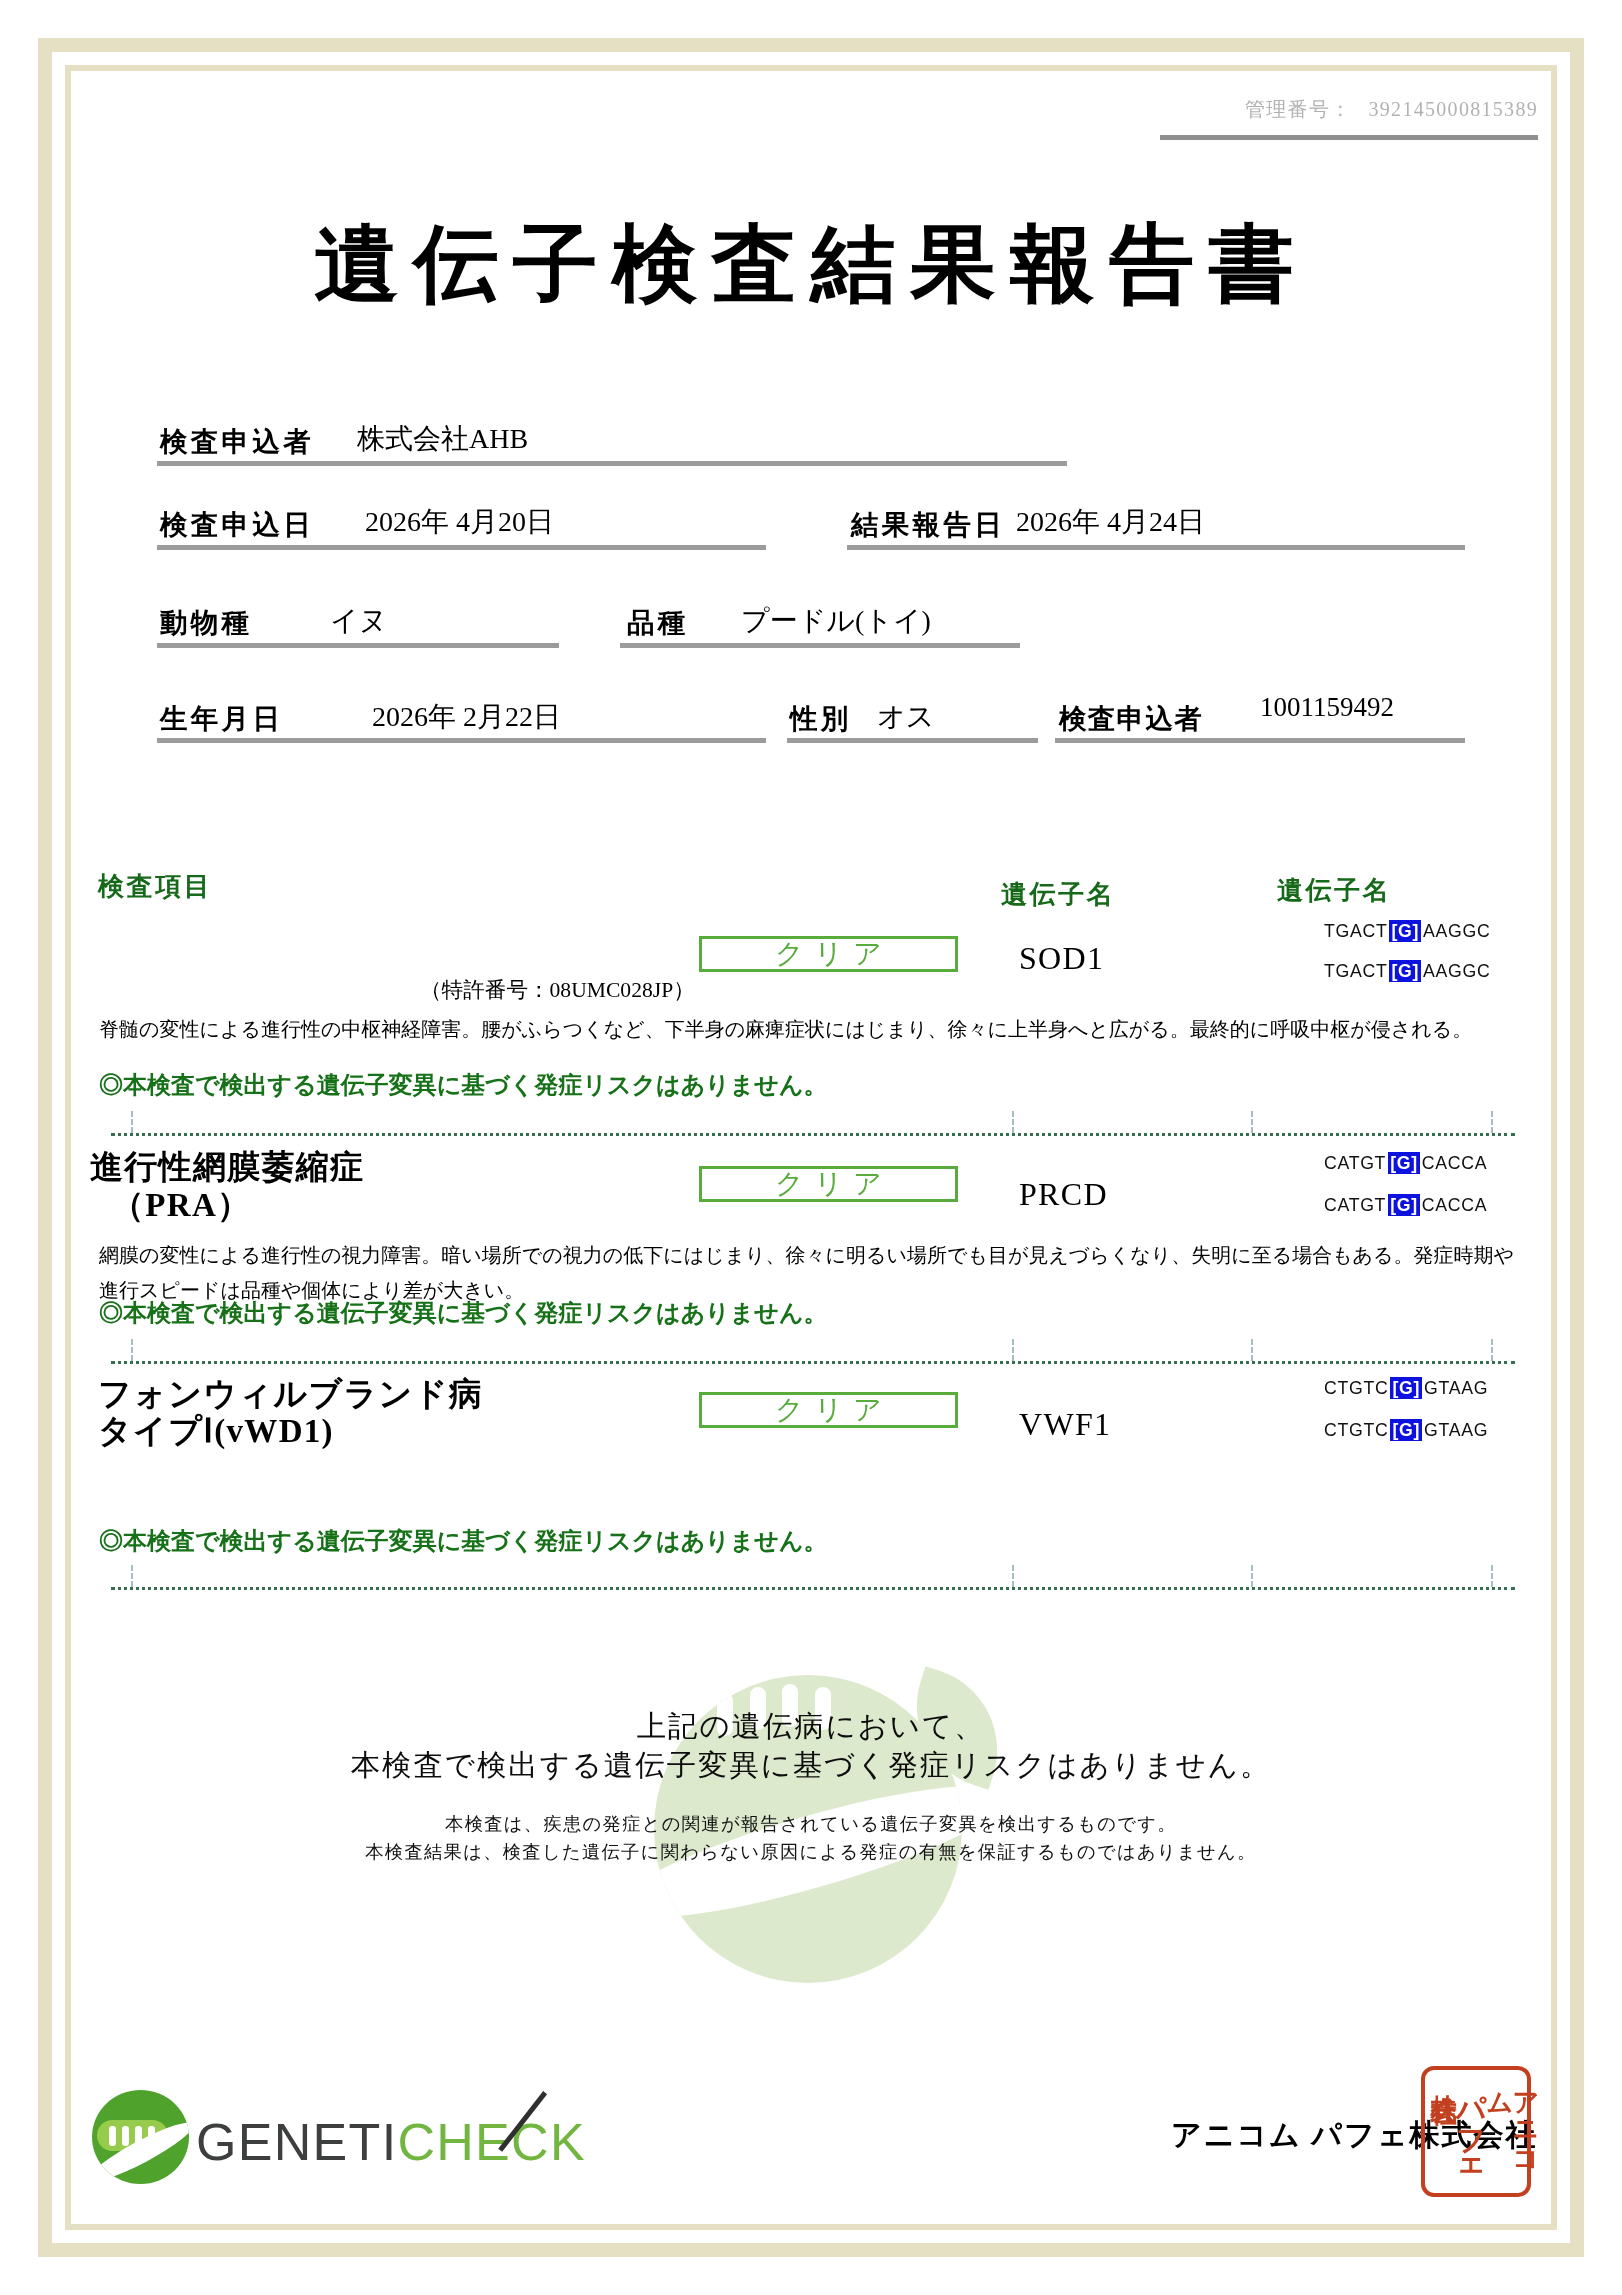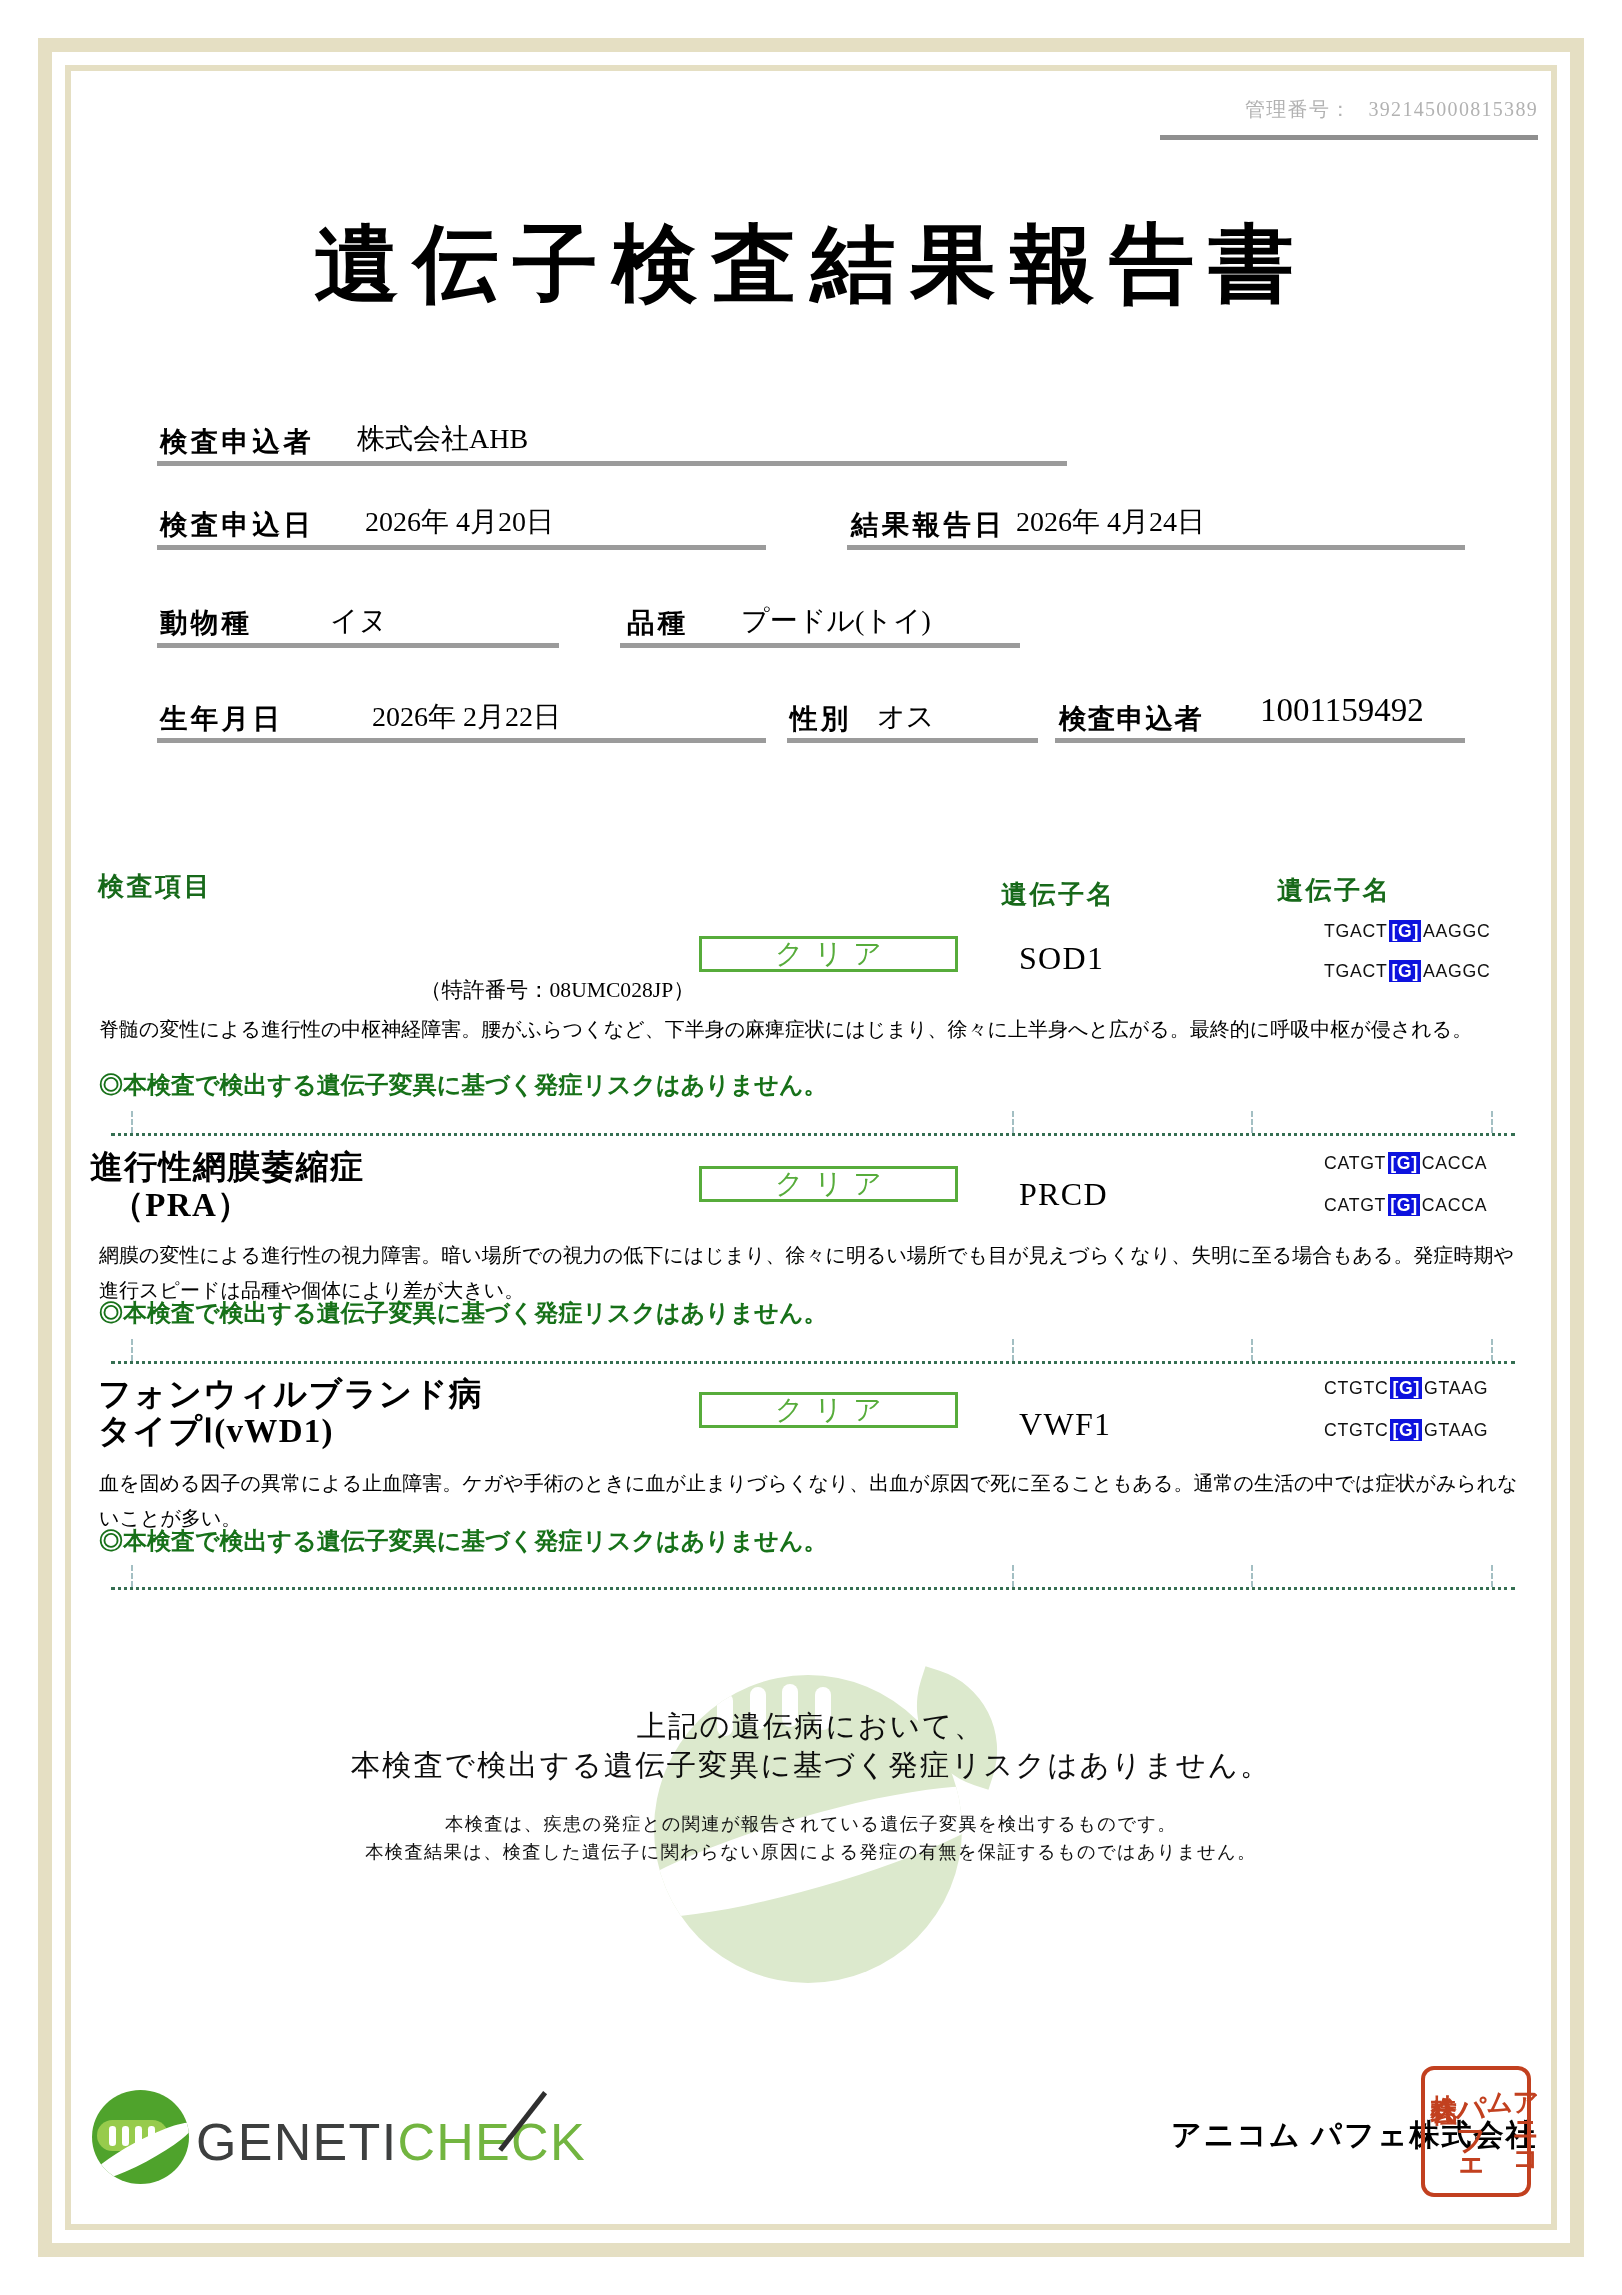--- a/index.html
+++ b/index.html
@@ -89,21 +89,21 @@
   <div class="val" style="left:741px;top:602px;">プードル(トイ)</div>
   <div class="ul" style="left:620px;top:643px;width:400px;"></div>
 
   <div class="lbl" style="left:160px;top:701px;">生年月日</div>
   <div class="val" style="left:372px;top:698px;">2026年 2月22日</div>
   <div class="ul" style="left:157px;top:738px;width:609px;"></div>
   <div class="lbl" style="left:790px;top:701px;">性別</div>
   <div class="val" style="left:877px;top:698px;">オス</div>
   <div class="ul" style="left:787px;top:738px;width:251px;"></div>
   <div class="lbl" style="left:1059px;top:701px;letter-spacing:1.3px;">検査申込者</div>
-  <div class="val" style="left:1260px;top:692px;font-size:33px;">1001159492</div>
+  <div class="val" style="left:1260px;top:692px;font-size:27px;">1001159492</div>
   <div class="ul" style="left:1055px;top:738px;width:410px;"></div>
 
   <div class="colhead" style="left:98px;top:869px;">検査項目</div>
   <div class="colhead" style="left:1001px;top:877px;">遺伝子名</div>
   <div class="colhead" style="left:1277px;top:873px;">遺伝子名</div>
 
   <div class="patent" style="left:420px;top:975px;">（特許番号：08UMC028JP）</div>
   <div class="clearbox" style="left:699px;top:936px;">クリア</div>
   <div class="gene" style="left:1019px;top:940px;">SOD1</div>
   <div class="seq" style="left:1296px;top:921px;"><span>TGACT</span><span class="seqvar">[G]</span><span>AAGGC</span></div>
@@ -129,21 +129,20 @@
   <div class="tick" style="left:1251px;top:1339px;"></div>
   <div class="tick" style="left:1491px;top:1339px;"></div>
   <div class="dotline" style="top:1361px;"></div>
 
   <div class="tname" style="left:98px;top:1372px;">フォンウィルブランド病</div>
   <div class="tname" style="left:98px;top:1409px;">タイプⅠ(vWD1)</div>
   <div class="clearbox" style="left:699px;top:1392px;">クリア</div>
   <div class="gene" style="left:1019px;top:1406px;">VWF1</div>
   <div class="seq" style="left:1296px;top:1378px;"><span>CTGTC</span><span class="seqvar">[G]</span><span>GTAAG</span></div>
   <div class="seq" style="left:1296px;top:1420px;"><span>CTGTC</span><span class="seqvar">[G]</span><span>GTAAG</span></div>
-  <div class="desc" style="left:99px;top:1466px;">血を固める因子の異常による止血障害。ケガや手術のときに血が止まりづらくなり、出血が原因で死に至ることもある。通常の生活の中では症状がみられないことが多い。</div>
   <div class="note" style="left:99px;top:1525px;">◎本検査で検出する遺伝子変異に基づく発症リスクはありません。</div>
   <div class="tick" style="left:131px;top:1565px;"></div>
   <div class="tick" style="left:1012px;top:1565px;"></div>
   <div class="tick" style="left:1251px;top:1565px;"></div>
   <div class="tick" style="left:1491px;top:1565px;"></div>
   <div class="dotline" style="top:1587px;"></div>
 
   <div class="wm">
     <div class="wm-leaf"></div>
     <div class="wm-circle">

